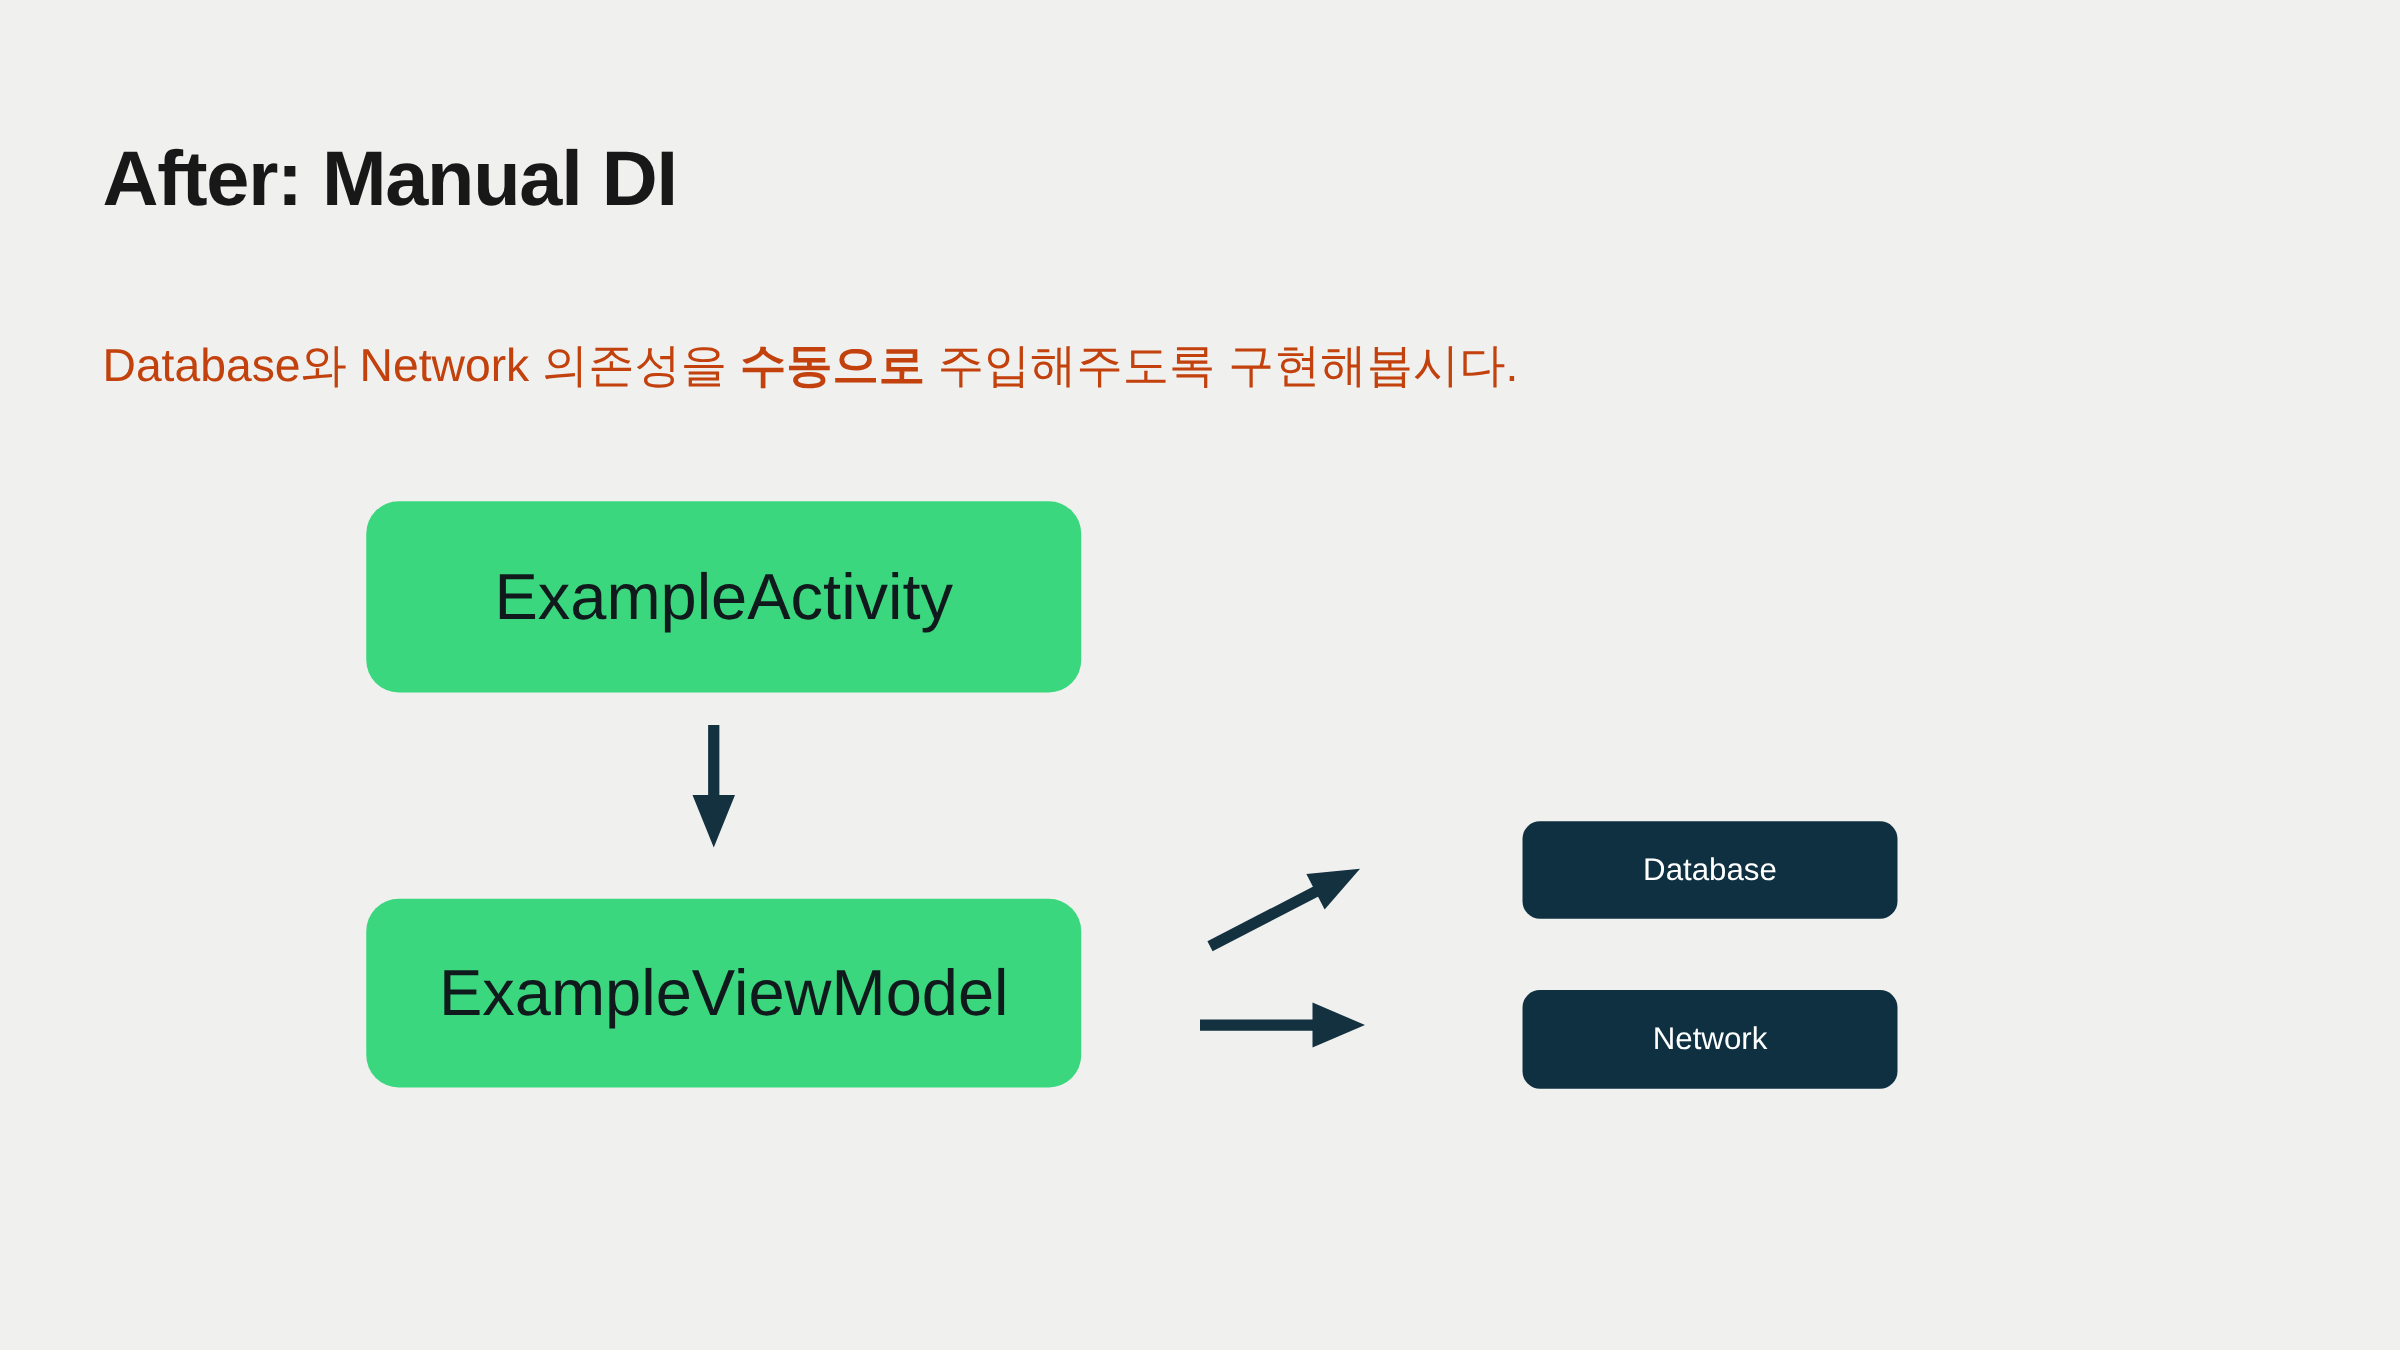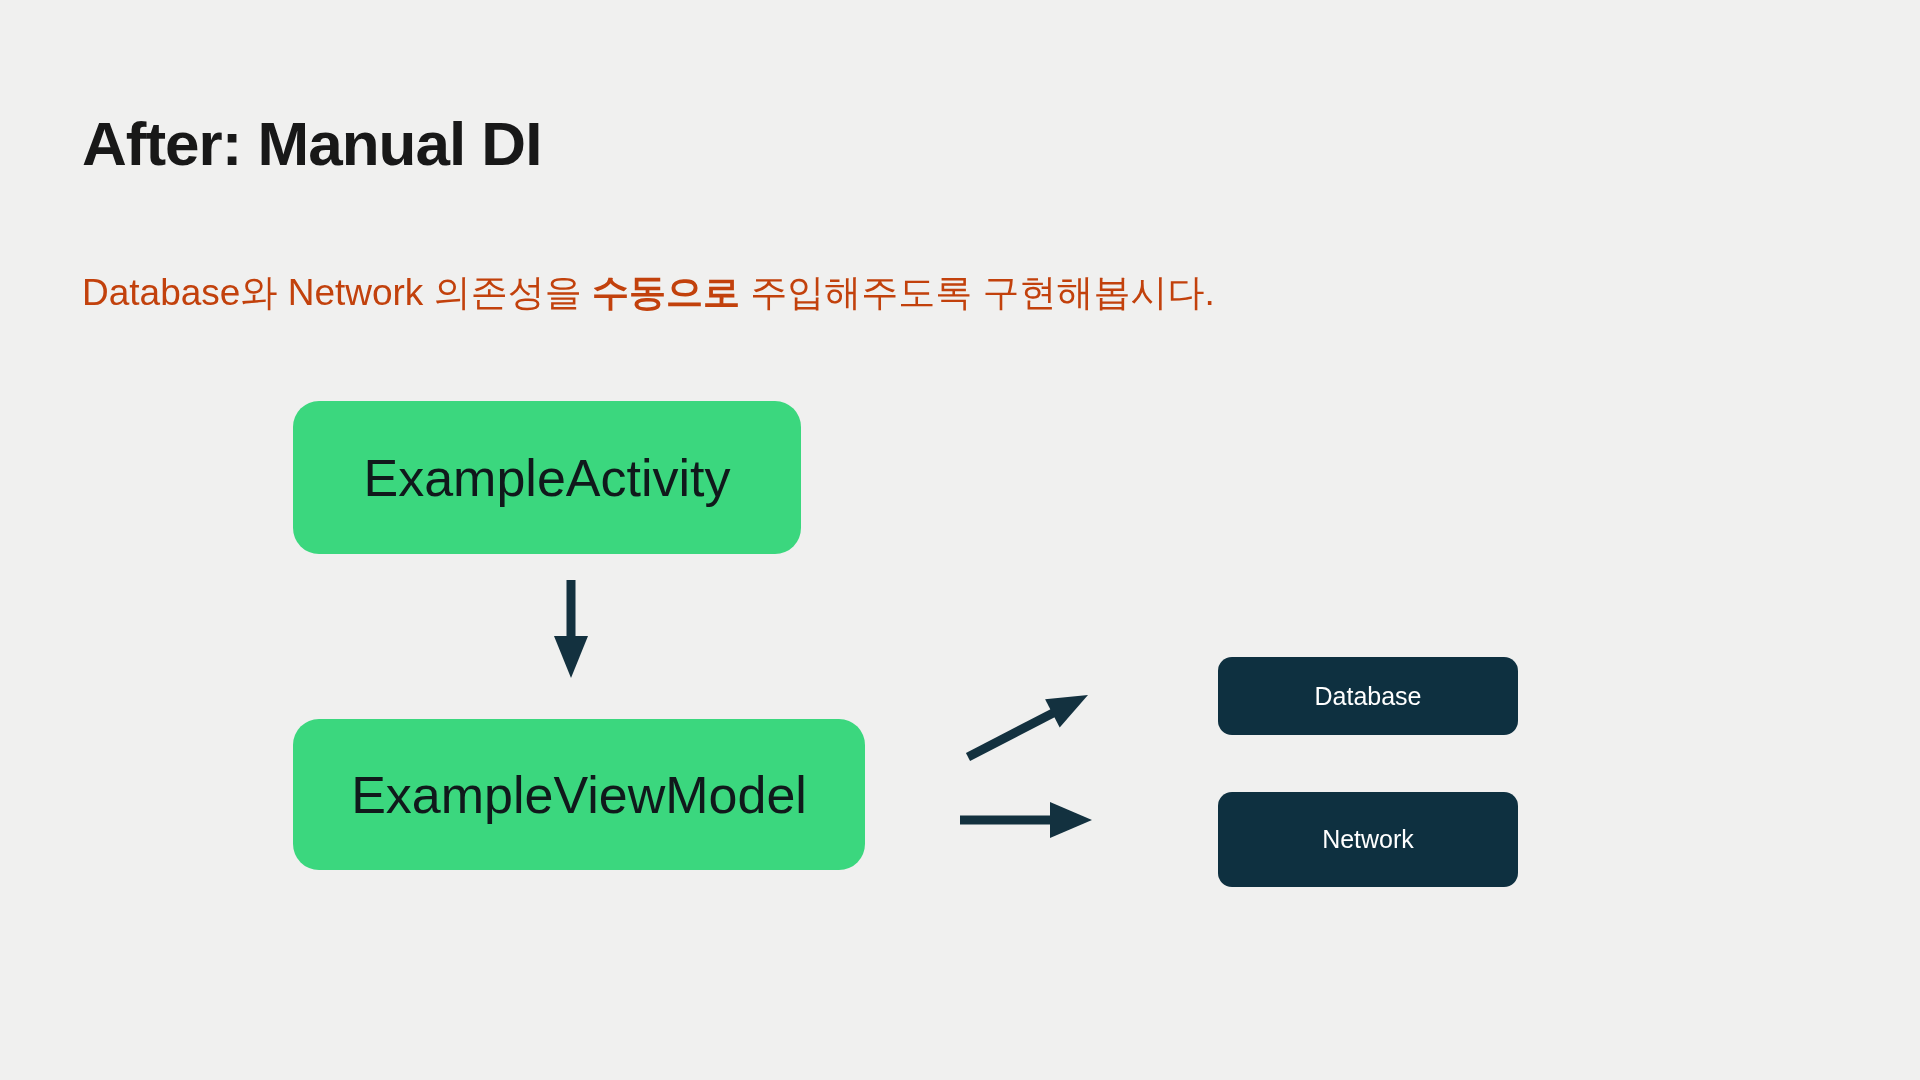--- a/index.html
+++ b/index.html
@@ -57,24 +57,24 @@
     font-size: 52px;
     font-weight: 400;
   }
   .node.navy {
     background: var(--navy);
     border-radius: 14px;
     color: var(--navy-text);
     font-size: 25px;
     font-weight: 400;
   }
-  .node-activity  { left: 293px; top: 401px; width: 508px; height: 153px; }
+  .node-activity  { left: 293px; top: 401px; width: 572px; height: 153px; }
   .node-viewmodel { left: 293px; top: 719px; width: 572px; height: 151px; }
   .node-database  { left: 1218px; top: 657px; width: 300px; height: 78px; }
-  .node-network   { left: 1218px; top: 792px; width: 300px; height: 95px; }
+  .node-network   { left: 1218px; top: 792px; width: 300px; height: 79px; }
   .arrow { position: absolute; }
   .arrow-down      { left: 551px; top: 580px; }
   .arrow-up-right  { left: 960px; top: 685px; }
   .arrow-right     { left: 958px; top: 798px; }
   .arrow line    { stroke: var(--arrow); }
   .arrow polygon { fill: var(--arrow); }
 </style>
 </head>
 <body>
 

